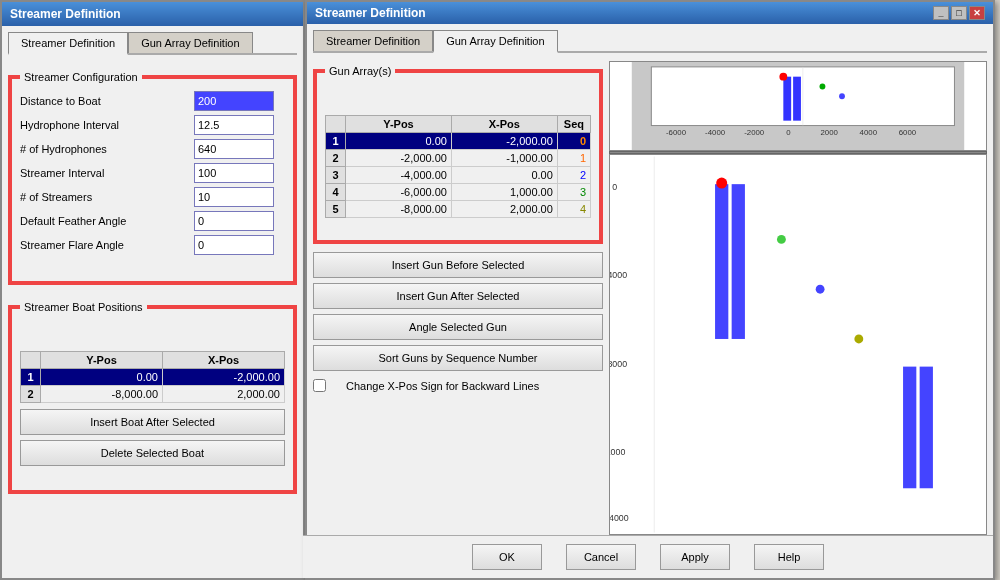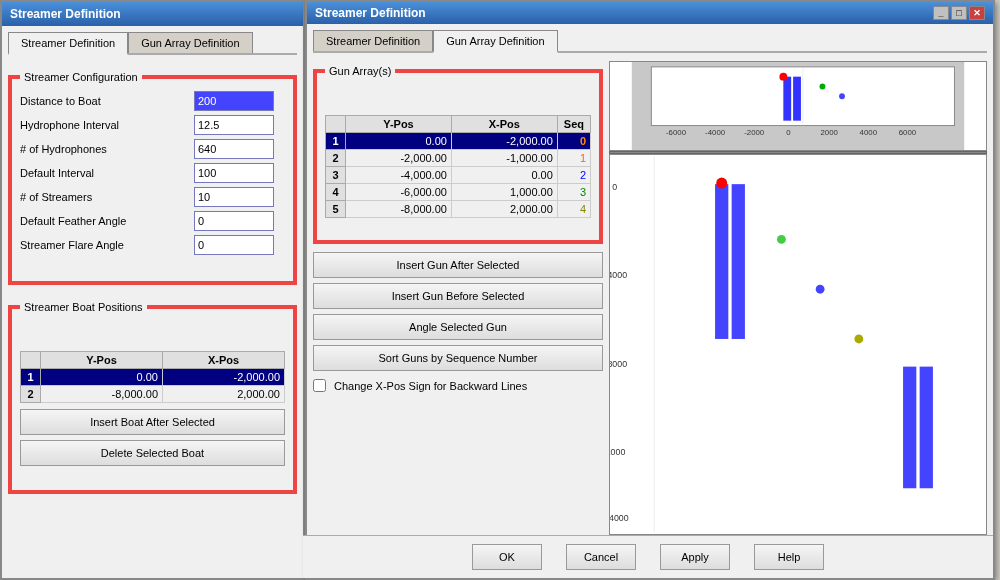--- a/index.html
+++ b/index.html
@@ -240,21 +240,21 @@
       background: white;
       border: 1px solid #888;
       position: relative;
       overflow: hidden;
     }
 
     
     .checkbox-row {
       display: flex;
       align-items: center;
-      gap: 8px;
+      gap: 20px;
       margin-top: 6px;
     }
 
     .checkbox-row input[type="checkbox"] {
       margin: 0;
     }
 
     .checkbox-label {
       font-size: 11px;
     }
@@ -311,21 +311,21 @@
           </div>
           <div class="form-row">
             <span class="form-label">Hydrophone Interval</span>
             <input class="form-input" type="text" value="12.5" style="">
           </div>
           <div class="form-row">
             <span class="form-label"># of Hydrophones</span>
             <input class="form-input" type="text" value="640" style="">
           </div>
           <div class="form-row">
-            <span class="form-label">Default Interval</span>
+            <span class="form-label">Streamer Interval</span>
             <input class="form-input" type="text" value="100" style="">
           </div>
           <div class="form-row">
             <span class="form-label"># of Streamers</span>
             <input class="form-input" type="text" value="10" style="">
           </div>
           <div class="form-row">
             <span class="form-label">Default Feather Angle</span>
             <input class="form-input" type="text" value="0" style="">
           </div>
@@ -431,22 +431,22 @@
                     <td>-8,000.00</td>
                     <td>2,000.00</td>
                     <td class="seq-4">4</td>
                   </tr>
                 </tbody>
               </table>
             </div>
           </div>
 
           <div style="margin-top:8px; display:flex; flex-direction:column; gap:3px;">
+            <button class="btn btn-wide">Insert Gun Before Selected</button>
             <button class="btn btn-wide">Insert Gun After Selected</button>
-            <button class="btn btn-wide">Insert Gun Before Selected</button>
             <button class="btn btn-wide">Angle Selected Gun</button>
             <button class="btn btn-wide">Sort Guns by Sequence Number</button>
           </div>
 
           <div class="checkbox-row">
             <input type="checkbox" style="">
             <span class="checkbox-label">Change X-Pos Sign for Backward Lines</span>
           </div>
         </div>
 

